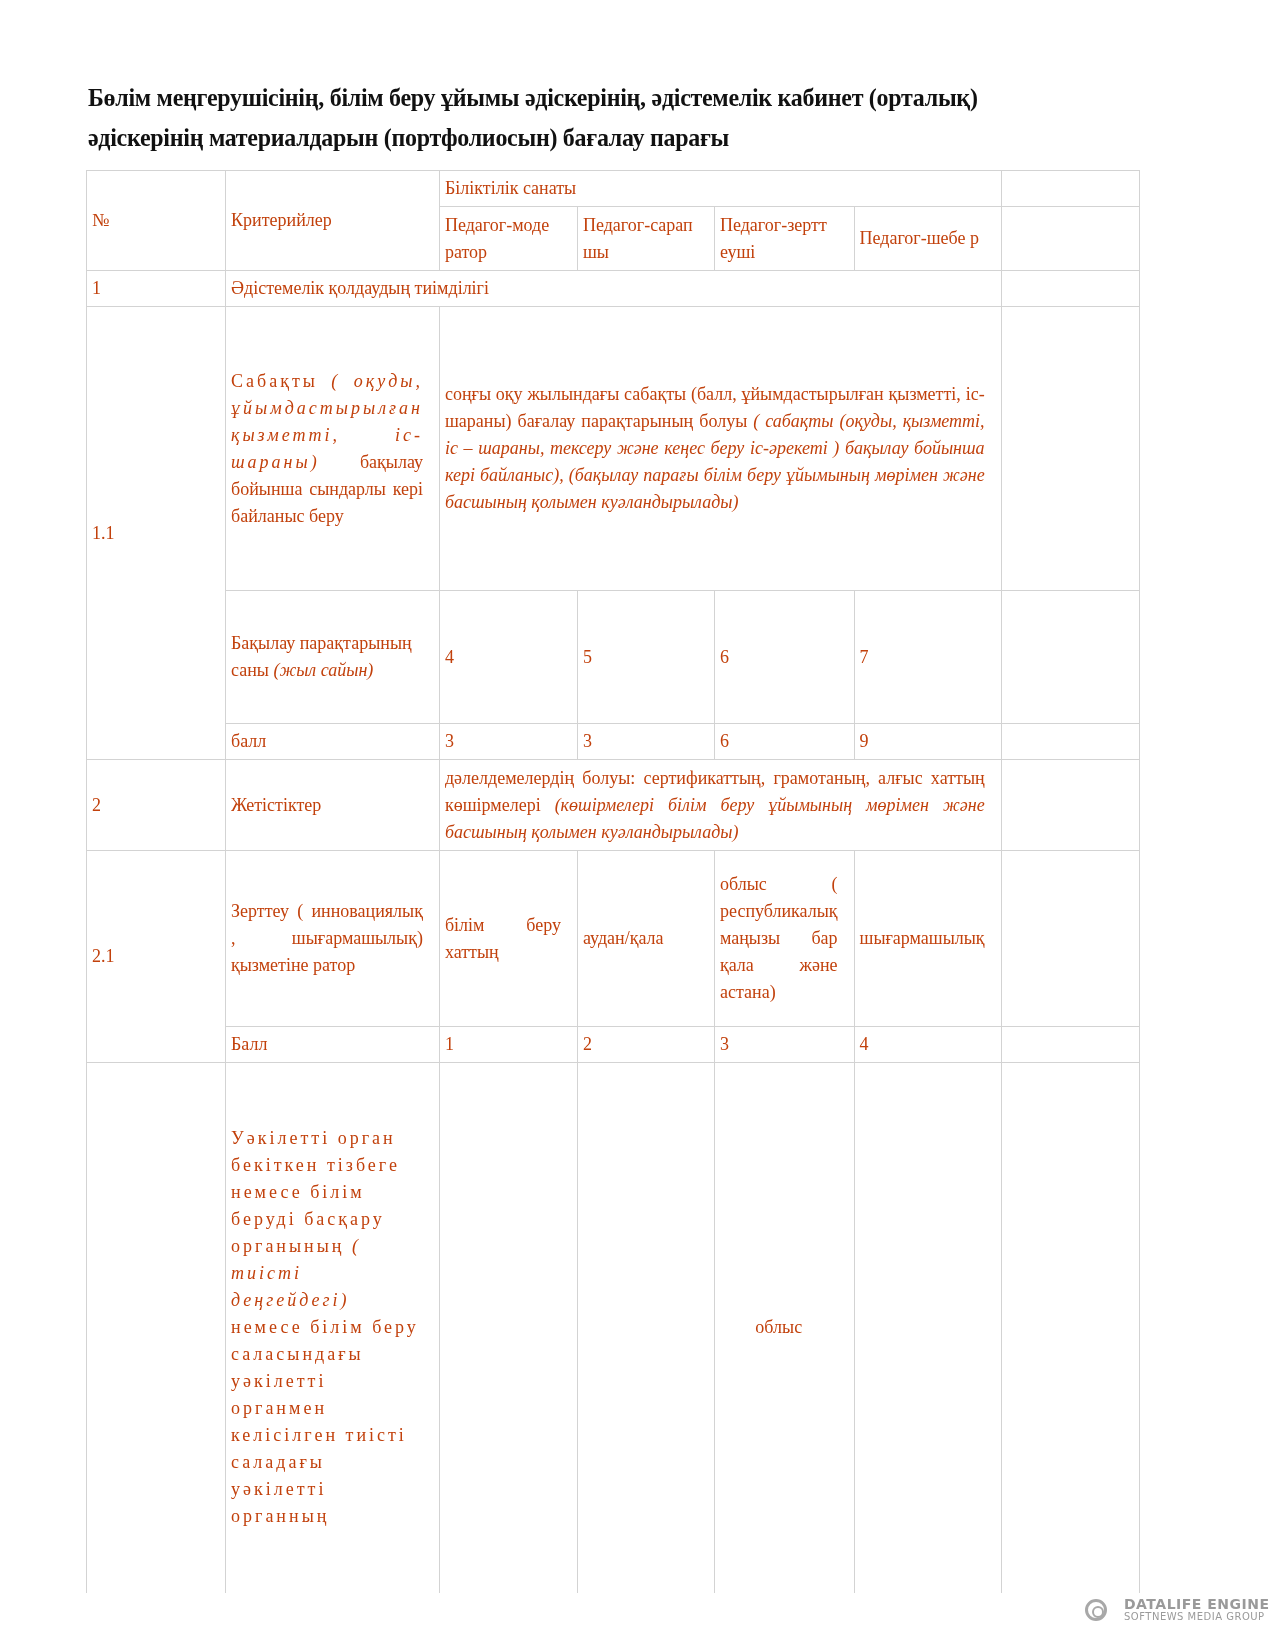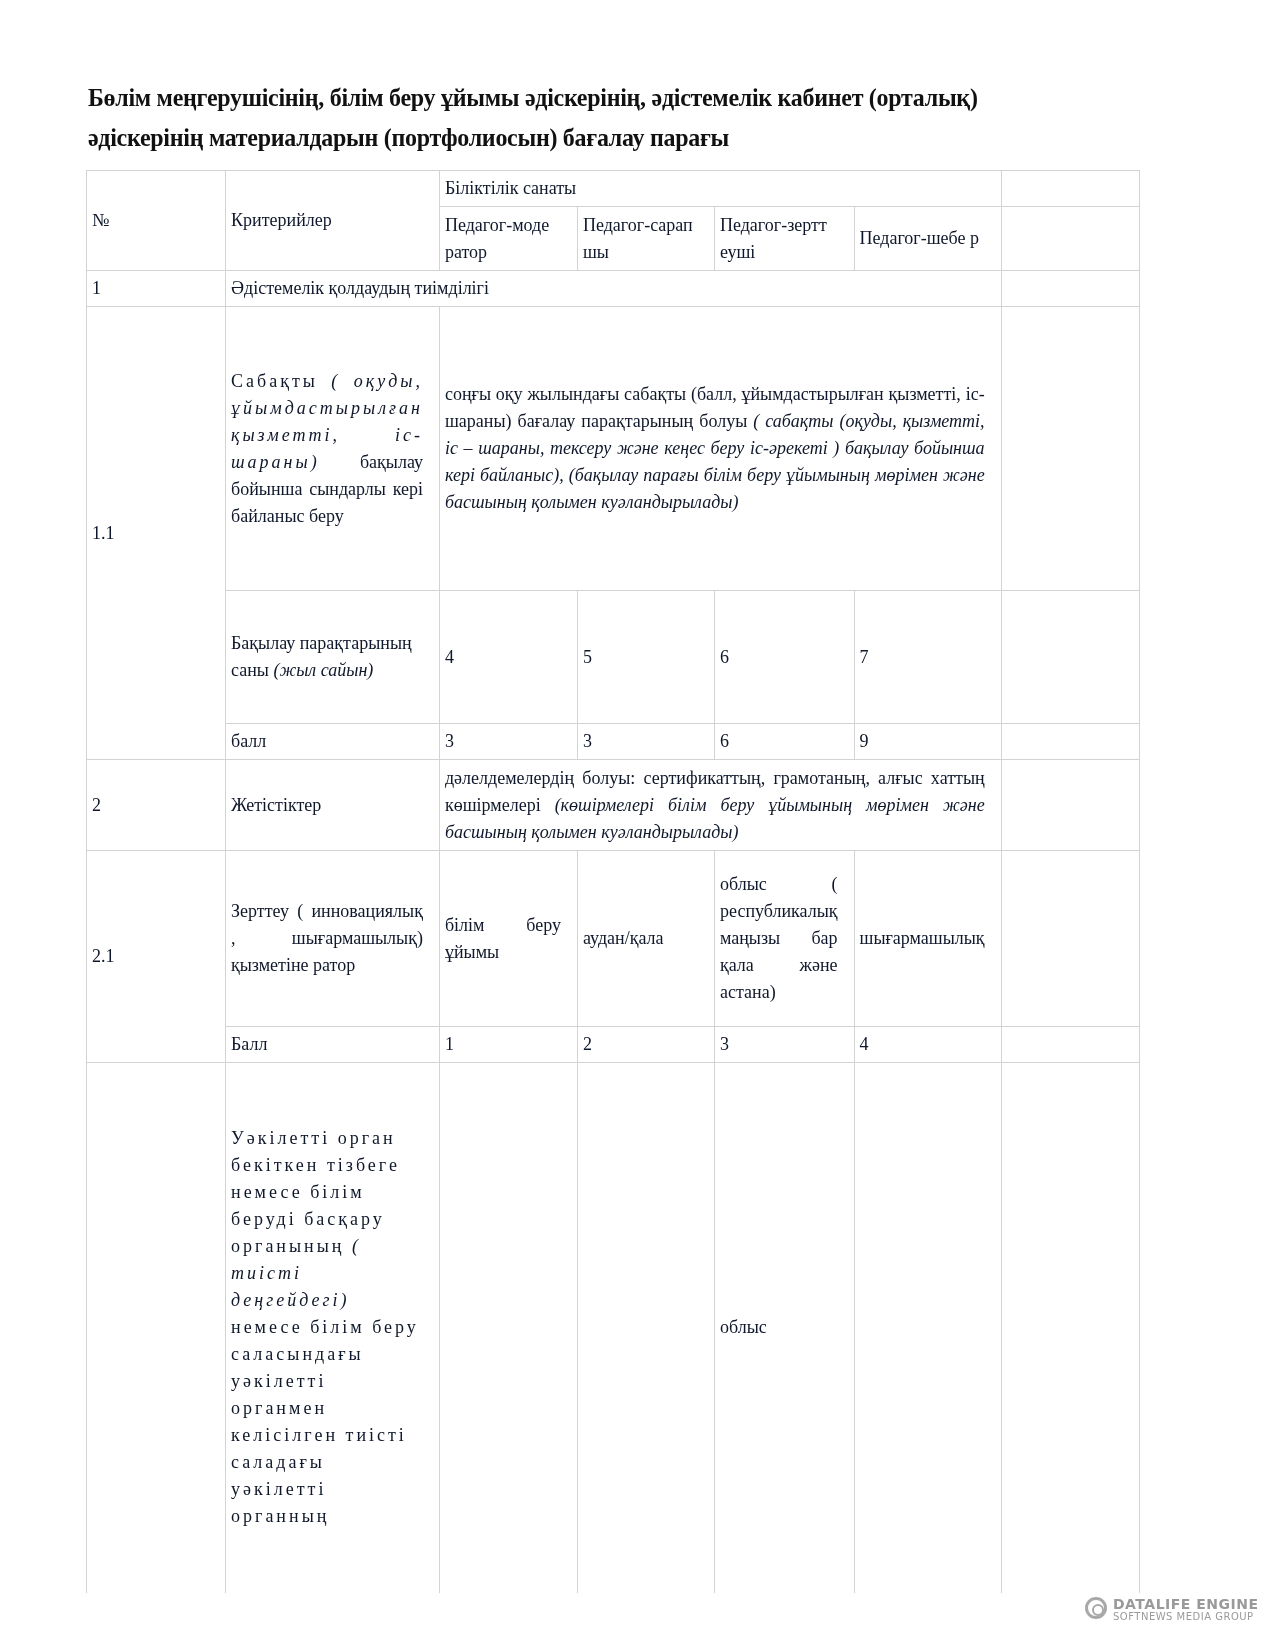--- a/index.html
+++ b/index.html
@@ -14,30 +14,30 @@
     transform: scaleX(0.96); transform-origin: left top;
   }
   .title div { white-space: nowrap; }
   table.sheet {
     position: absolute; left: 86px; top: 170px;
     border-collapse: collapse; table-layout: fixed;
     font-size: 18px; line-height: 27px;
   }
   table.sheet td {
     border: 1px solid #d3d3d3; padding: 4px 16px 4px 5px; vertical-align: middle;
-    word-wrap: break-word; overflow: hidden; color: #0f172a;
+    word-wrap: break-word; overflow: hidden; color: #c2410c;
   }
   td.top { vertical-align: top; }
-  td.bottom { vertical-align: bottom; padding-bottom: 10px; }
+  td.bottom { vertical-align: bottom; padding-bottom: 10px; text-align: center; }
   .just { text-align: justify; }
   .sp { letter-spacing: 3px; }
   em, .it { }
   .noborder-bottom { border-bottom: none !important; }
   .watermark {
-    position: absolute; left: 1085px; top: 1597px; display: flex; align-items: flex-start; gap: 6px;
+    position: absolute; left: 1085px; top: 1597px; display: flex; align-items: flex-end; gap: 17px;
     color: #9a9a9a; font-family: "DejaVu Sans", sans-serif;
   }
   .watermark .logo {
     width: 22px; height: 22px; border: 3px solid #a8a8a8; border-radius: 50%;
     box-sizing: border-box; position: relative;
   }
   .watermark .logo::after {
     content: ""; position: absolute; left: 4px; top: 4px; width: 8px; height: 8px;
     border: 2px solid #a8a8a8; border-radius: 50%;
   }
@@ -119,21 +119,21 @@
     <td>Жетістіктер</td>
     <td colspan="4" class="just">
       <span>дәлелдемелердің болуы: сертификаттың, грамотаның, алғыс хаттың көшірмелері </span><em>(көшірмелері білім беру ұйымының мөрімен және басшының қолымен куәландырылады)</em>
     </td>
     <td></td>
   </tr>
 
   <tr style="height:176px">
     <td rowspan="2">2.1</td>
     <td class="just">Зерттеу ( инновациялық , шығармашылық) қызметіне ратор</td>
-    <td class="just">білім беру ұйымы</td>
+    <td class="just">білім беру хаттың</td>
     <td>аудан/қала</td>
     <td class="just">облыс ( республикалық маңызы бар қала және астана)</td>
     <td>шығармашылық</td>
     <td></td>
   </tr>
   <tr style="height:35px">
     <td>Балл</td>
     <td>1</td>
     <td>2</td>
     <td>3</td>

